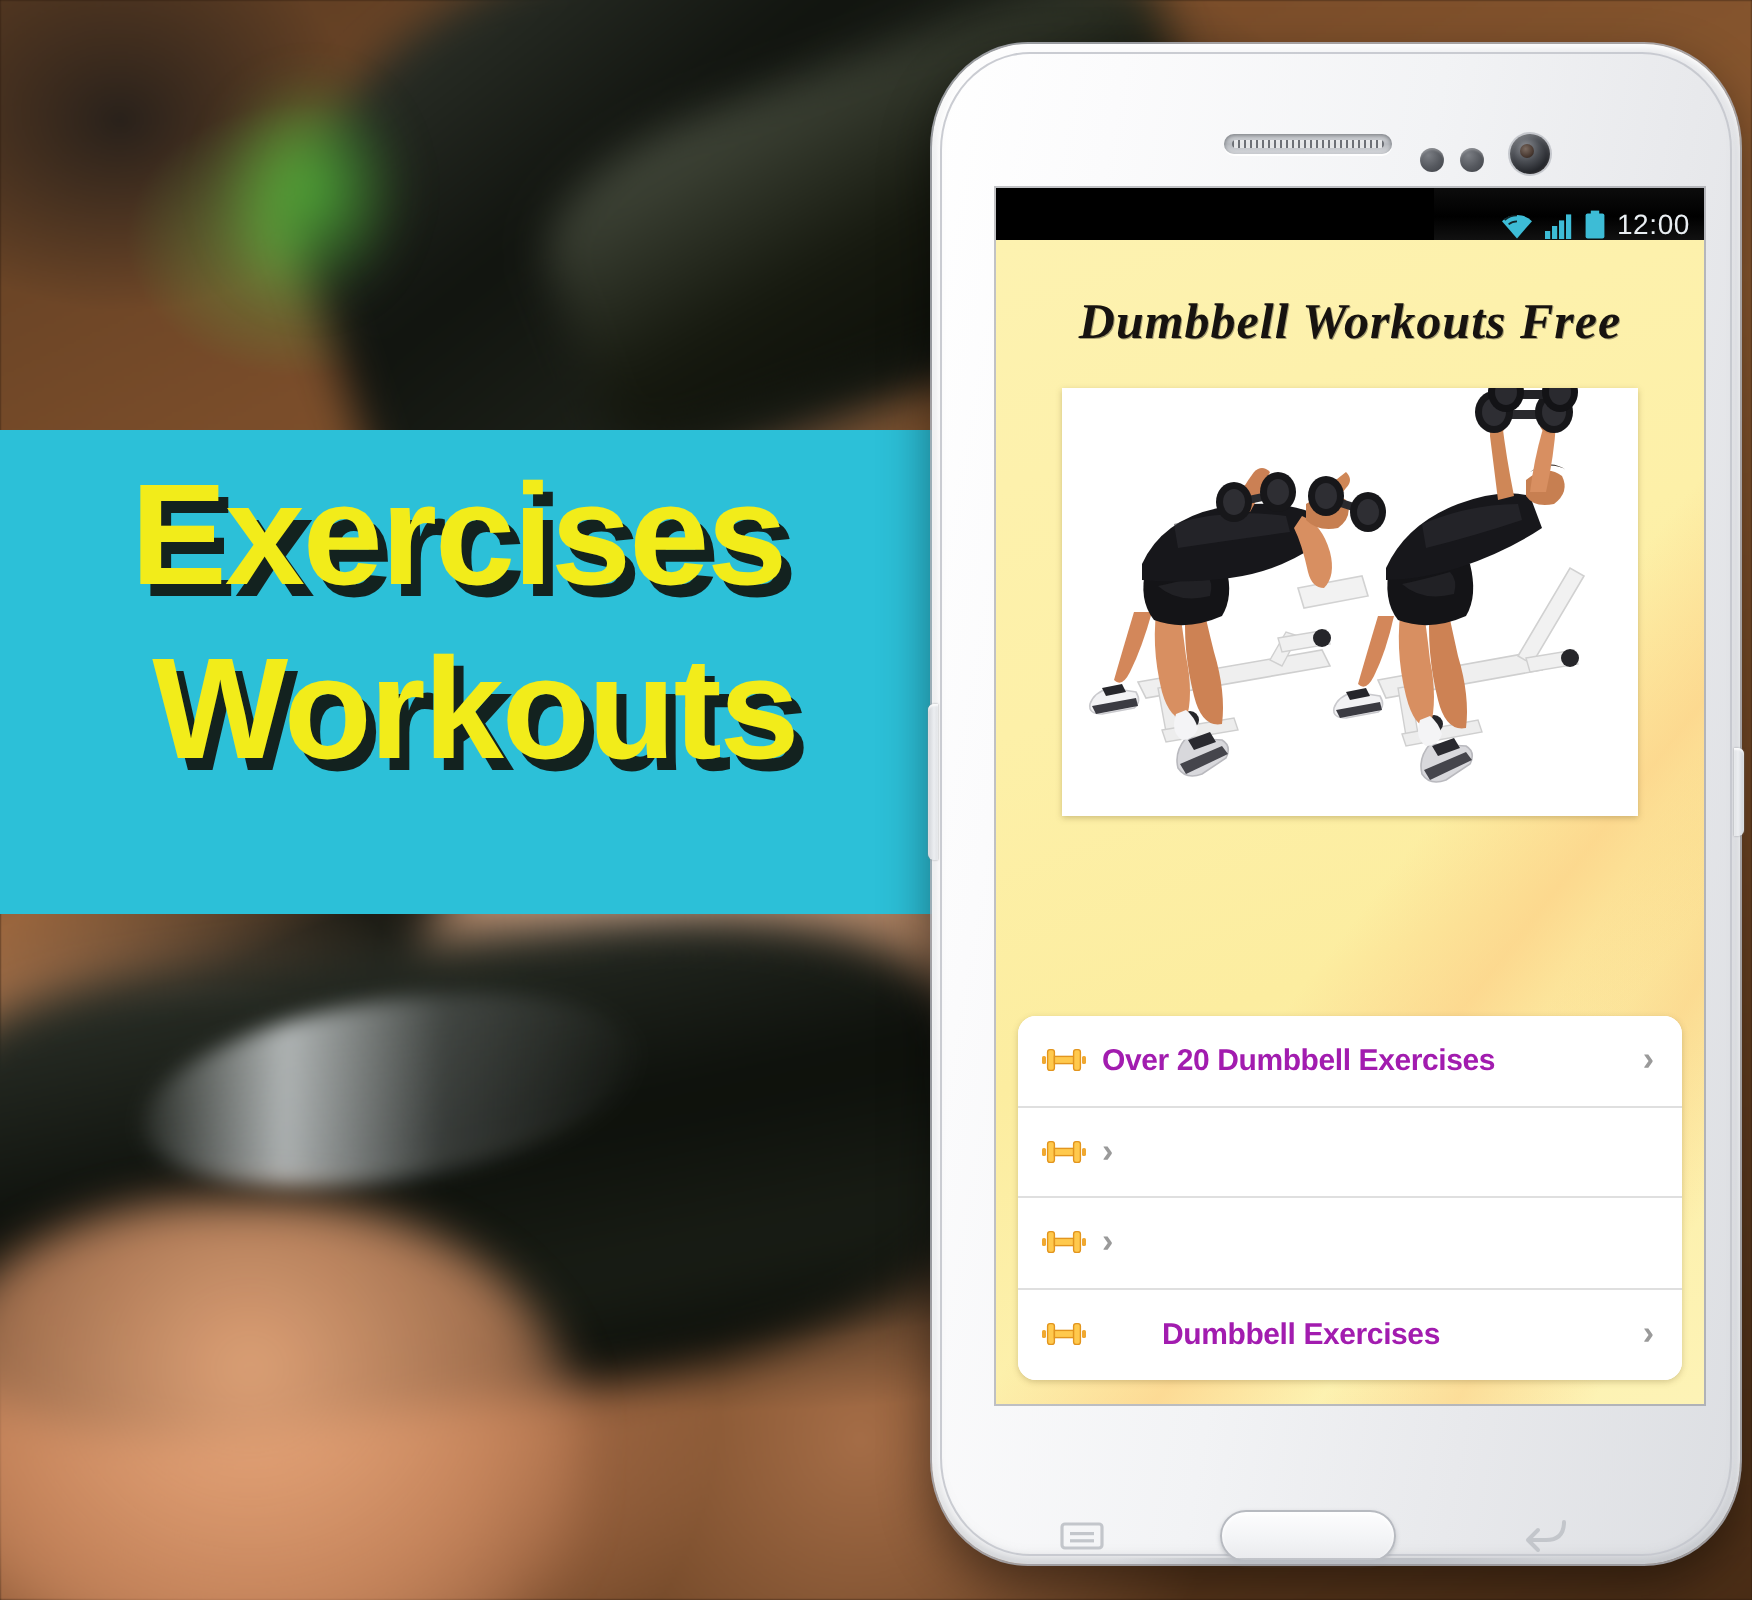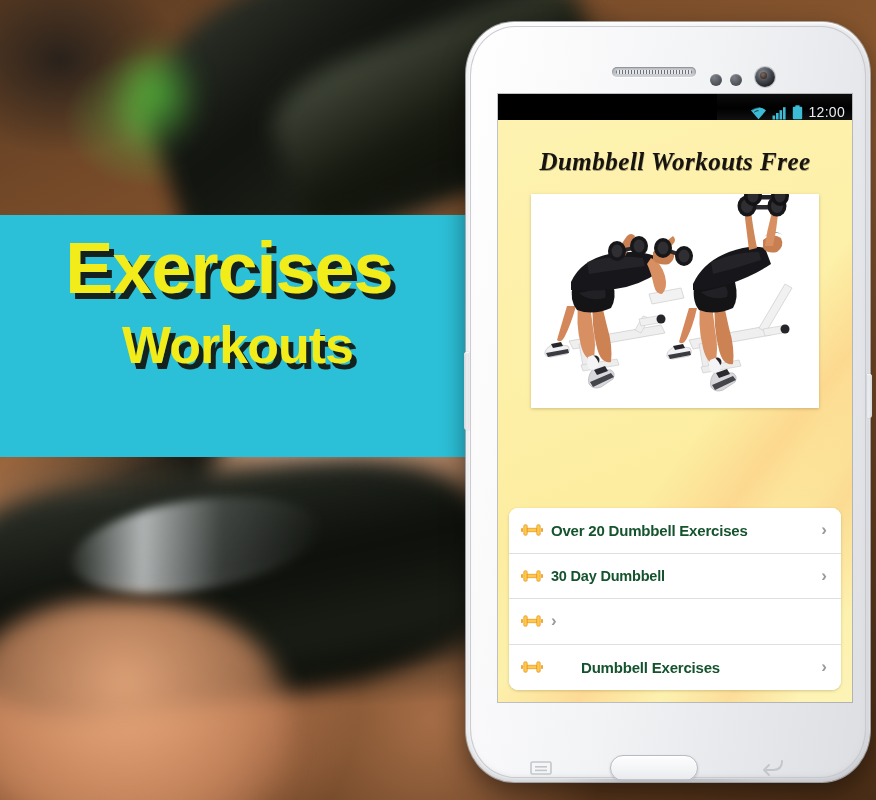--- a/index.html
+++ b/index.html
@@ -112,21 +112,21 @@
     text-align: center;
     font-family: "Liberation Sans", sans-serif;
     font-weight: bold;
     color: #f2ec1a;
     text-shadow: 5px 6px 0 #13221f;
     line-height: 0.98;
     letter-spacing: -1px;
     white-space: nowrap;
   }
   .banner-line1 { top: 233px; font-size: 72px; }
-  .banner-line2 { top: 320px; font-size: 52px; padding-left: 17px; }
+  .banner-line2 { top: 320px; font-size: 72px; padding-left: 17px; }
 
   
   .phone {
     position: absolute;
     left: 466px;
     top: 22px;
     width: 404px;
     height: 768px;
   }
 
@@ -311,21 +311,21 @@
   }
   .menu-item:last-child { border-bottom: none; gap: 30px; }
 
   .dumbbell-icon { flex: 0 0 auto; width: 22px; height: 16px; margin-right: 8px; }
 
   .menu-label {
     flex: 1 1 auto;
     font-family: "Liberation Sans", sans-serif;
     font-size: 14.5px;
     font-weight: bold;
-    color: #14532d;
+    color: #a21caf;
     letter-spacing: -0.2px;
     white-space: nowrap;
   }
   .menu-item:nth-child(1) .menu-label,
   .menu-item:nth-child(4) .menu-label { font-size: 15px; }
 
   .chevron {
     flex: 0 0 auto;
     font-family: "Liberation Sans", sans-serif;
     font-size: 17px;
@@ -566,21 +566,20 @@
           <div class="menu-item">
             <svg class="dumbbell-icon" viewBox="0 0 22 16">
               <rect x="0" y="6" width="2" height="4" rx="0.8" fill="#f0a830"></rect>
               <rect x="2.8" y="2.8" width="3.4" height="10.4" rx="1.2" fill="#ffc94d"></rect>
               <rect x="2.8" y="2.8" width="3.4" height="10.4" rx="1.2" fill="none" stroke="#e2951e" stroke-width="0.7"></rect>
               <rect x="6.2" y="6.2" width="9.6" height="3.6" fill="#ffc94d" stroke="#e2951e" stroke-width="0.7"></rect>
               <rect x="15.8" y="2.8" width="3.4" height="10.4" rx="1.2" fill="#ffc94d"></rect>
               <rect x="15.8" y="2.8" width="3.4" height="10.4" rx="1.2" fill="none" stroke="#e2951e" stroke-width="0.7"></rect>
               <rect x="20" y="6" width="2" height="4" rx="0.8" fill="#f0a830"></rect>
             </svg>
-            <span class="menu-label">30 Day Dumbbell</span>
             <span class="chevron">›</span>
           </div>
 
           <div class="menu-item">
             <svg class="dumbbell-icon" viewBox="0 0 22 16">
               <rect x="0" y="6" width="2" height="4" rx="0.8" fill="#f0a830"></rect>
               <rect x="2.8" y="2.8" width="3.4" height="10.4" rx="1.2" fill="#ffc94d"></rect>
               <rect x="2.8" y="2.8" width="3.4" height="10.4" rx="1.2" fill="none" stroke="#e2951e" stroke-width="0.7"></rect>
               <rect x="6.2" y="6.2" width="9.6" height="3.6" fill="#ffc94d" stroke="#e2951e" stroke-width="0.7"></rect>
               <rect x="15.8" y="2.8" width="3.4" height="10.4" rx="1.2" fill="#ffc94d"></rect>

